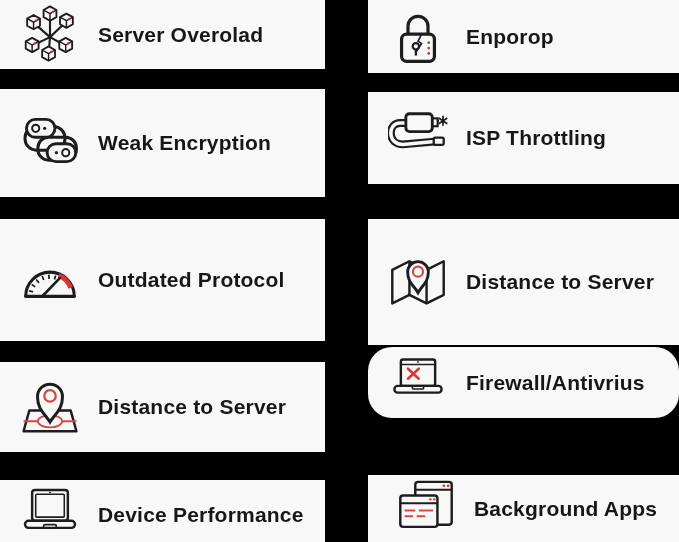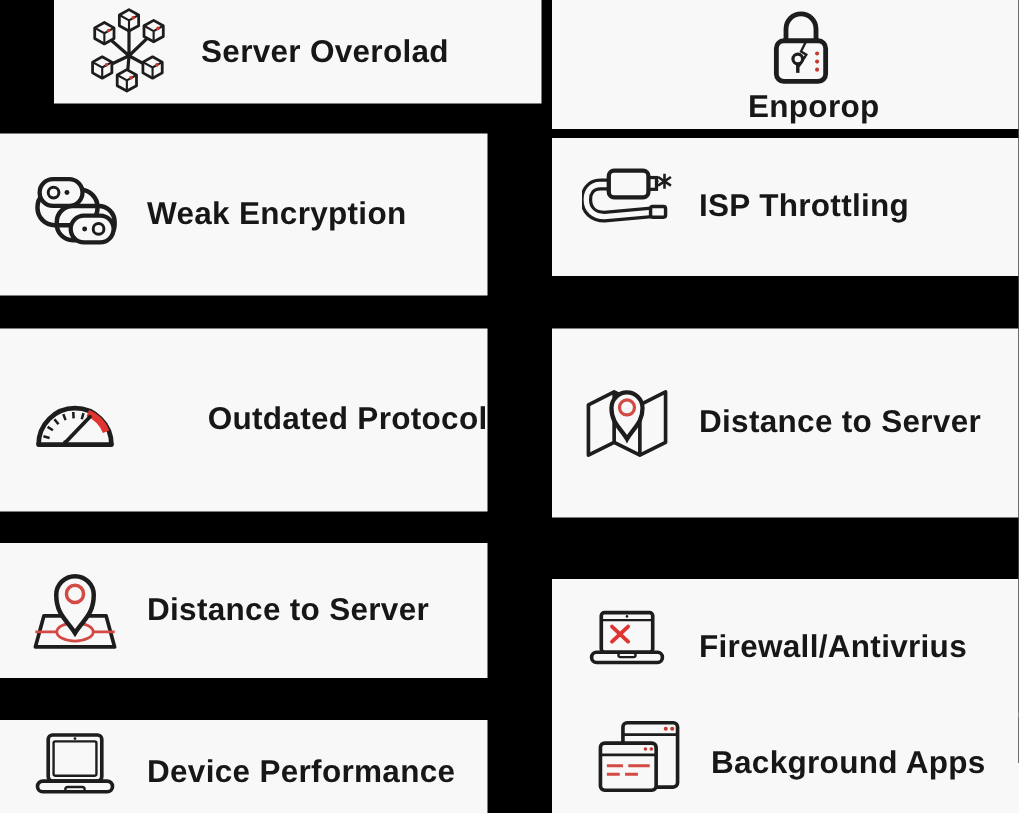--- a/index.html
+++ b/index.html
@@ -8,28 +8,28 @@
     background:#000;overflow:hidden;
     font-family:"Liberation Sans", sans-serif;
   }
   .card{
     position:absolute;background:#f8f8f8;
     display:flex;align-items:center;
     box-sizing:border-box;padding-left:20px;
   }
   .col-left{left:0;width:325px;}
   .col-right{left:368px;width:311px;}
-  .c0{top:0;height:69px;margin-left:36px;}
-  .c1{top:0;height:86px;flex-direction:column;}
+  .c0{top:0;height:69px;}
+  .c1{top:0;height:73px;}
   .c2{top:89px;height:108px;}
   .c3{top:92px;height:92px;}
-  .c4{top:219px;height:122px;justify-content:space-between;}
+  .c4{top:219px;height:122px;}
   .c5{top:219px;height:126px;}
   .c6{top:362px;height:90px;}
-  .c7{top:386px;height:92px;}
+  .c7{top:347px;height:71px;border-radius:24px;}
   .c8{top:480px;height:69px;}
   .c9{top:475px;height:67px;padding-left:28px;}
   .icon{width:60px;height:60px;flex:0 0 60px;display:flex;align-items:center;justify-content:center;}
   .icon svg{width:100%;height:100%;display:block;}
   .label{
     margin-left:18px;font-size:21px;font-weight:bold;color:#171717;
     letter-spacing:.2px;white-space:nowrap;
   }
 </style>
 </head>

